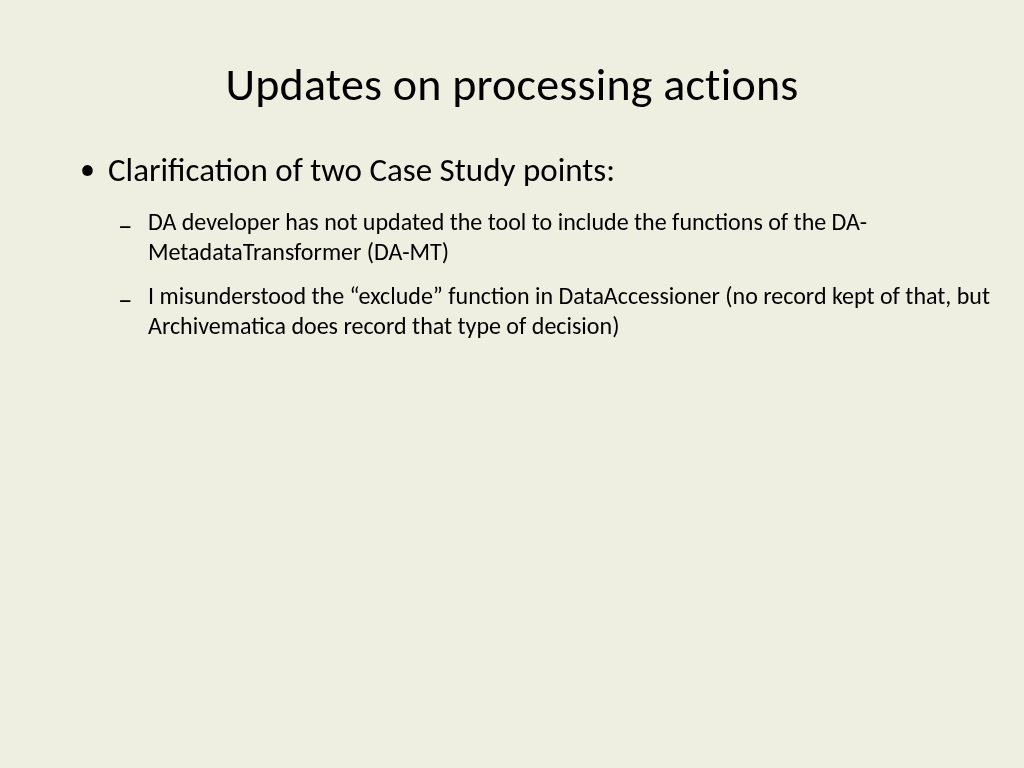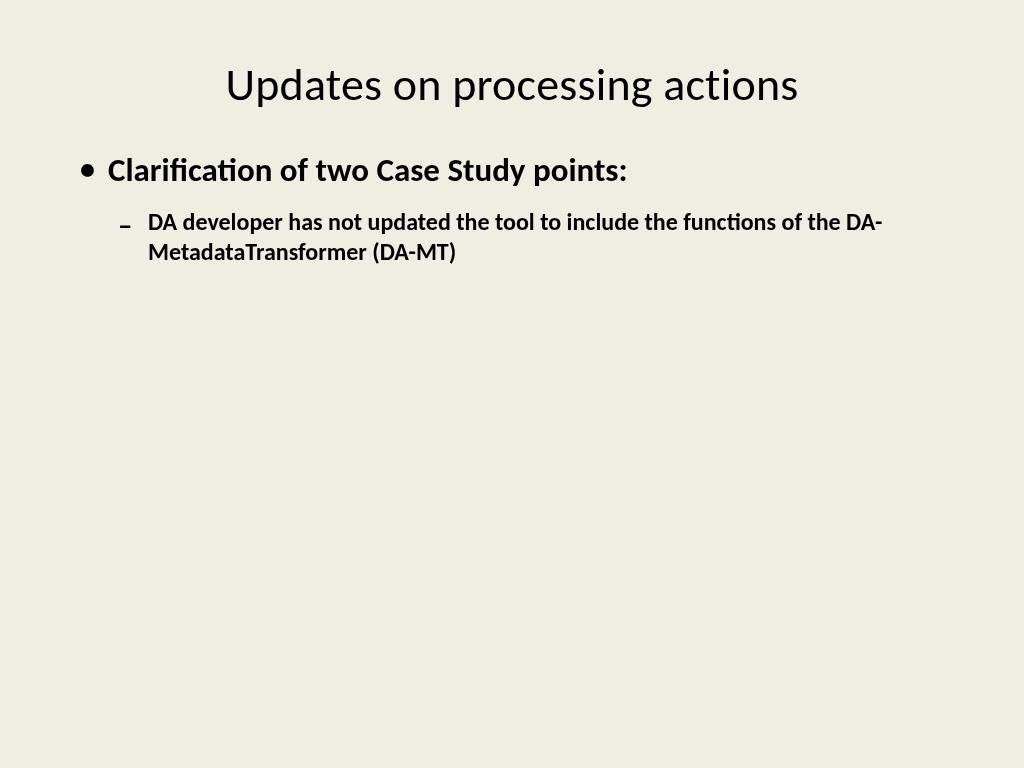--- a/index.html
+++ b/index.html
@@ -22,21 +22,20 @@
     }
     .title {
       font-size: 46px;
       font-weight: 400;
       text-align: center;
       margin-bottom: 38px;
       letter-spacing: 0.2px;
     }
     .content {
       padding-left: 72px;
-      font-weight: bold;
     }
     .bullet-level1 {
       font-size: 33px;
       line-height: 1.25;
       margin-bottom: 16px;
       position: relative;
       padding-left: 36px;
     }
     .bullet-level1::before {
       content: "•";
@@ -61,14 +60,15 @@
     }
   </style>
 </head>
 <body>
 
 <div class="slide">
   <h1 class="title">Updates on processing actions</h1>
   <div class="content">
     <div class="bullet-level1">Clarification of two Case Study points:</div>
     <div class="bullet-level2">DA developer has not updated the tool to include the functions of the DA-MetadataTransformer (DA-MT)</div>
+    <div class="bullet-level2">I misunderstood the “exclude” function in DataAccessioner (no record kept of that, but Archivematica does record that type of decision)</div>
   </div>
 </div>
 
 </body></html>

